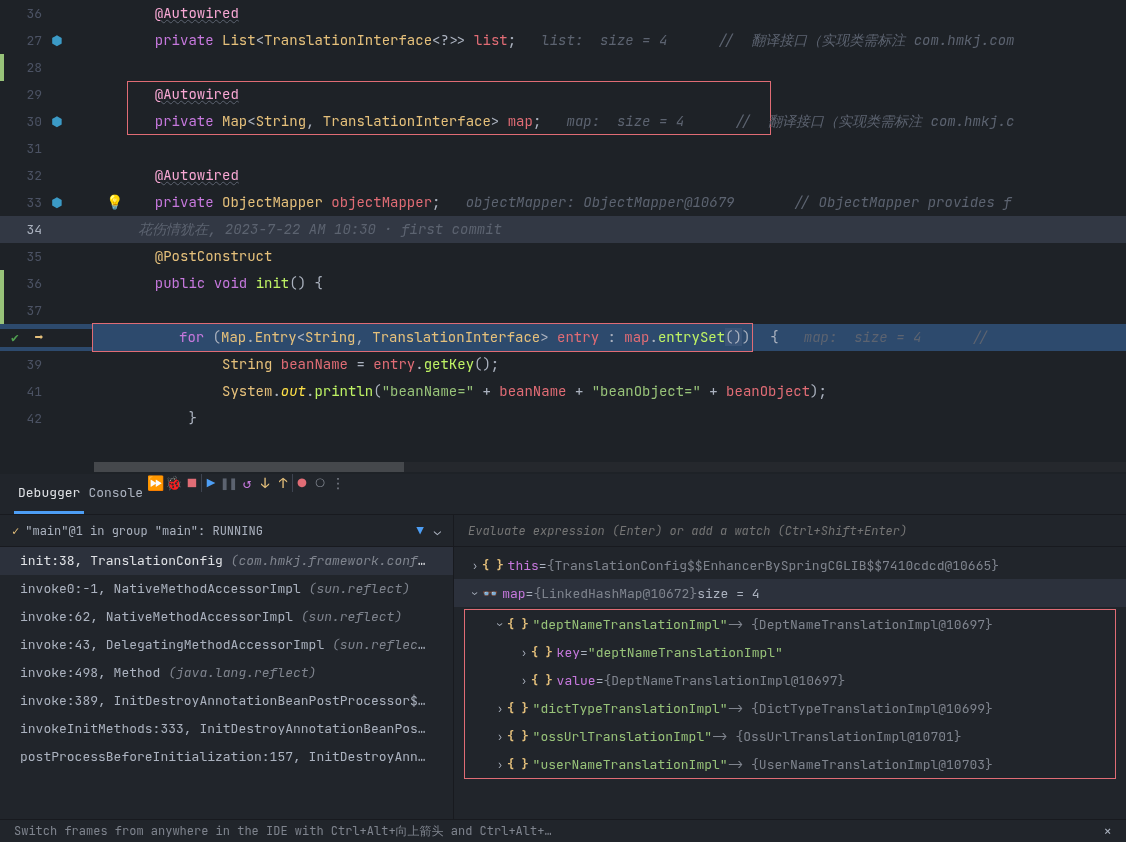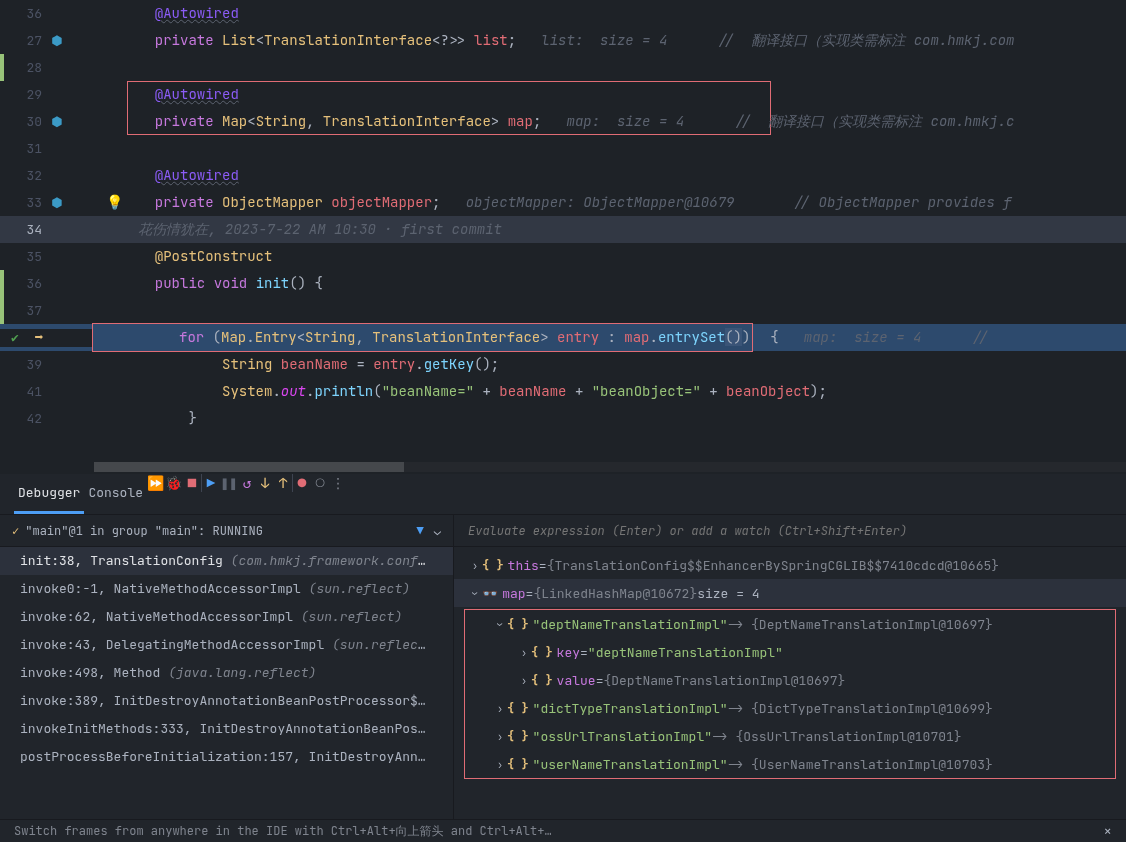--- a/index.html
+++ b/index.html
@@ -11,28 +11,28 @@
 .gutter-icon{width:18px;height:18px;margin-left:6px;display:flex;align-items:center;justify-content:center;}
 .bean-icon{color:#3b9ac6;font-size:13px;}
 .bulb-icon{color:#e5c07b;font-size:14px;}
 .bp-icon{color:#519f50;font-size:13px;}
 .arrow-icon{color:#e5c07b;font-size:15px;}
 .change-bar{position:absolute;left:0;width:4px;background:#98c379;}
 .code-content{padding-left:4px;position:relative;flex:1;}
 .kw{color:#c678dd;}
 .type{color:#e5c07b;}
 .anno{color:#e5c07b;}
-.anno-wavy{color:#8b5cf6;text-decoration:underline wavy #5c6370;text-decoration-thickness:1px;}
-.fn{color:#7dd3fc;}
+.anno-wavy{color:#f9a8d4;text-decoration:underline wavy #5c6370;text-decoration-thickness:1px;}
+.fn{color:#bef264;}
 .id{color:#e06c75;}
 .punct{color:#abb2bf;}
 .op{color:#abb2bf;}
 .str{color:#98c379;}
 .field{color:#e06c75;}
-.static-f{color:#d946ef;font-style:italic;}
+.static-f{color:#fde047;font-style:italic;}
 .comment{color:#5c6370;font-style:italic;}
 .inlay{color:#5c6370;font-style:italic;}
 .red-box{border:1px solid #e06c75;}
 .sel-line{background:#323844;}
 .exec-line{background:#2d4a6d;}
 .exec-inner{border:1px solid #e06c75;display:inline-block;}
 .hscroll{position:absolute;bottom:2px;left:94px;right:0;height:10px;background:rgba(255,255,255,0.03);}
 .hscroll-thumb{height:10px;background:rgba(255,255,255,0.15);width:30%;margin-left:0;}
 .debug-panel{height:368px;background:#21252b;display:flex;flex-direction:column;}
 .debug-toolbar{height:41px;display:flex;align-items:flex-start;border-bottom:1px solid #181a1f;padding:0 14px;}

